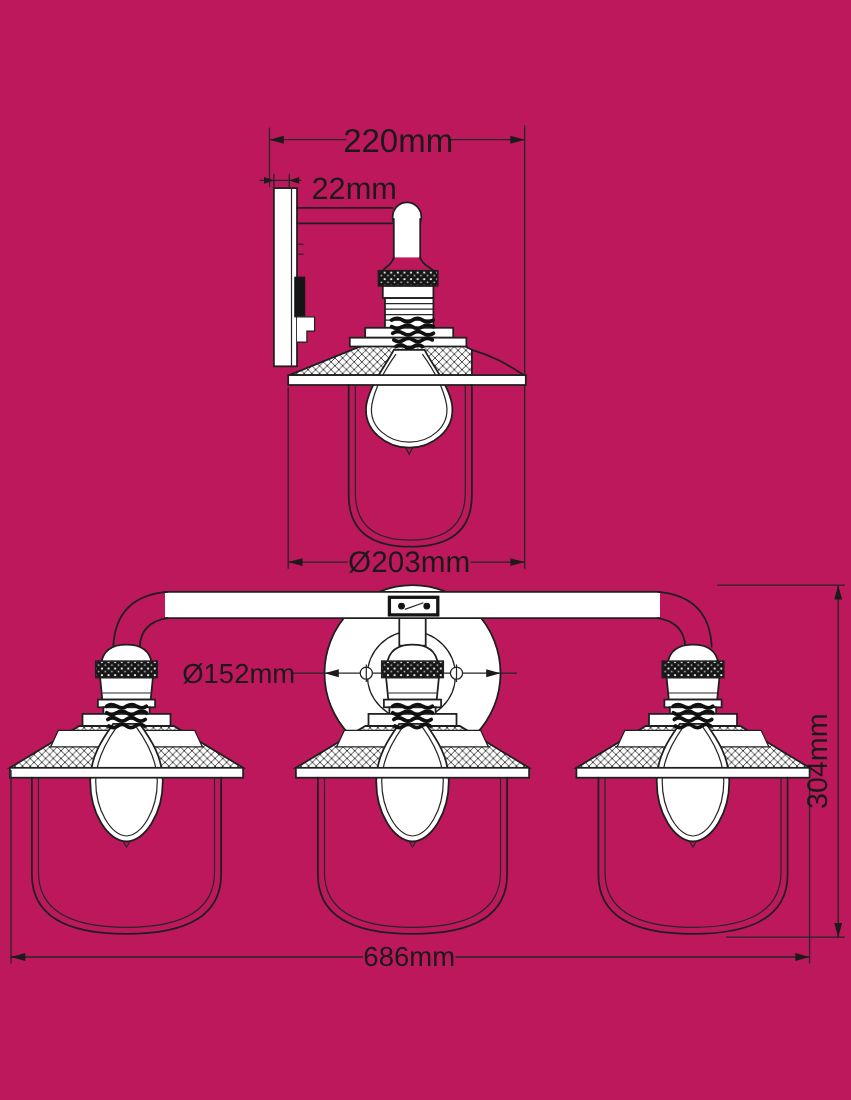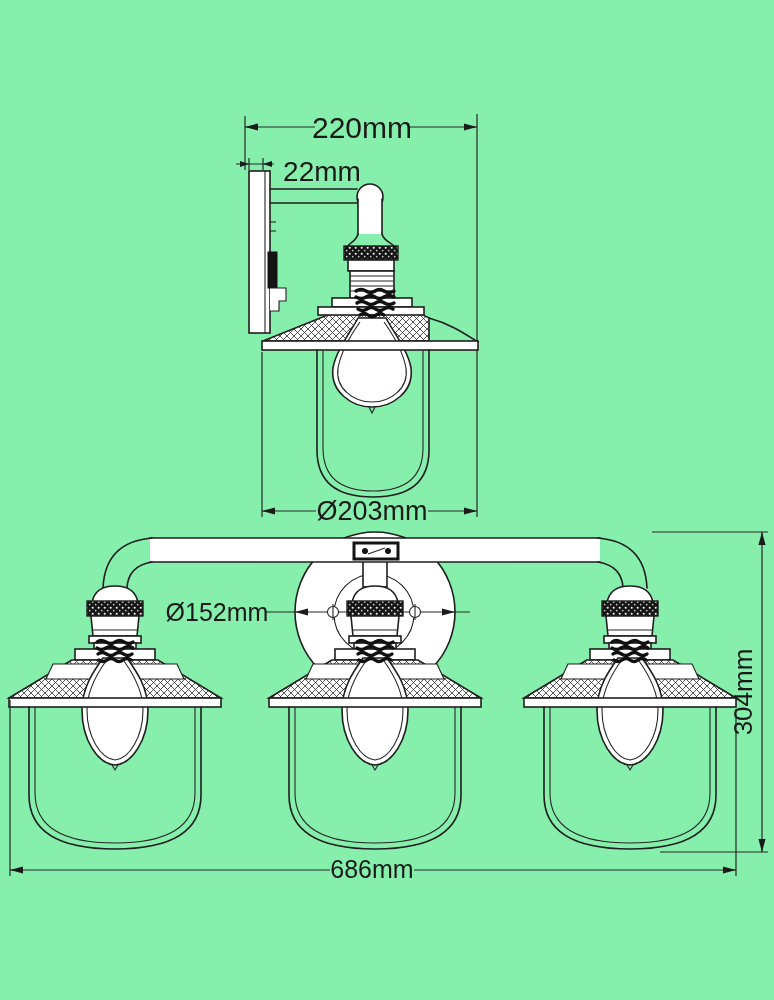--- a/index.html
+++ b/index.html
@@ -1,16 +1,16 @@
 <!DOCTYPE html>
 <html><head>
 <meta charset="utf-8">
 <style>
   html,body{margin:0;padding:0;background:#ffffff;}
-  .canvas{position:relative;width:774px;height:1000px;background:#86efac;overflow:hidden;
+  .canvas{position:relative;width:774px;height:1000px;background:#be185d;overflow:hidden;
           font-family:"Liberation Sans", sans-serif;}
   svg{position:absolute;left:0;top:0;}
   text{font-family:"Liberation Sans", sans-serif;fill:#1a1a1a;}
   .ln{stroke:#1f1f1f;fill:none;stroke-width:1.6;stroke-linecap:round;}
   .lnthin{stroke:#262626;fill:none;stroke-width:1.1;}
   .dim{stroke:#262626;fill:none;stroke-width:1.2;}
   .wh{fill:#ffffff;stroke:#1f1f1f;stroke-width:1.6;}
   .whthin{fill:#ffffff;stroke:#1f1f1f;stroke-width:1.1;}
   .arr{fill:#1b1b1b;stroke:none;}
   .dk{fill:#141414;stroke:#141414;}

